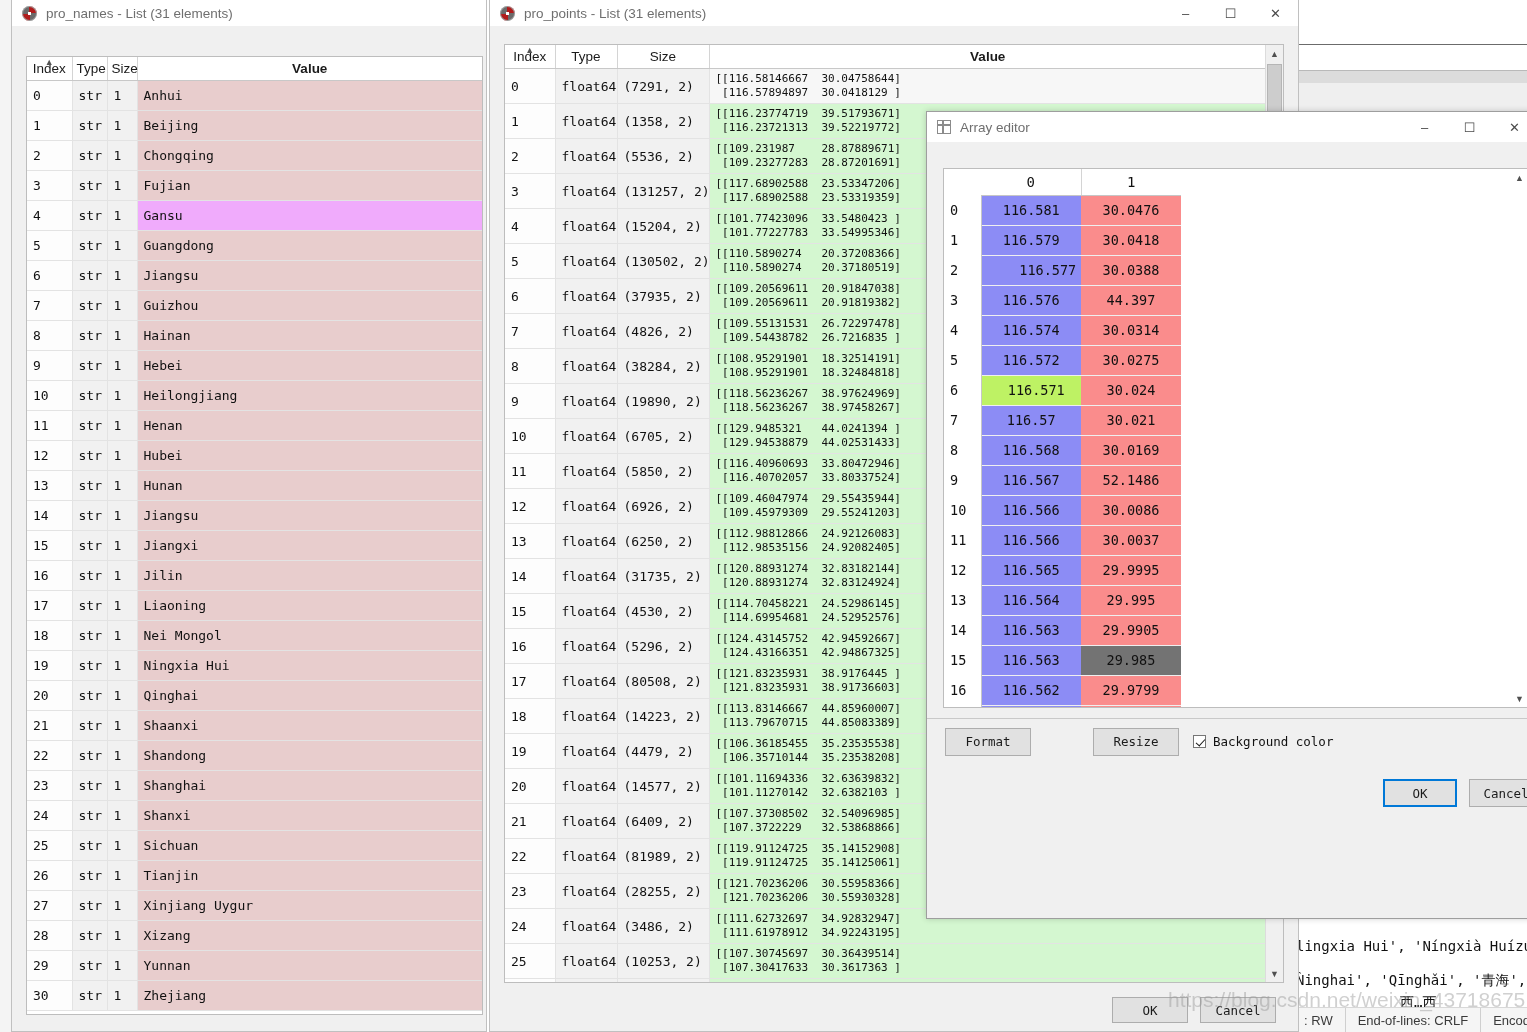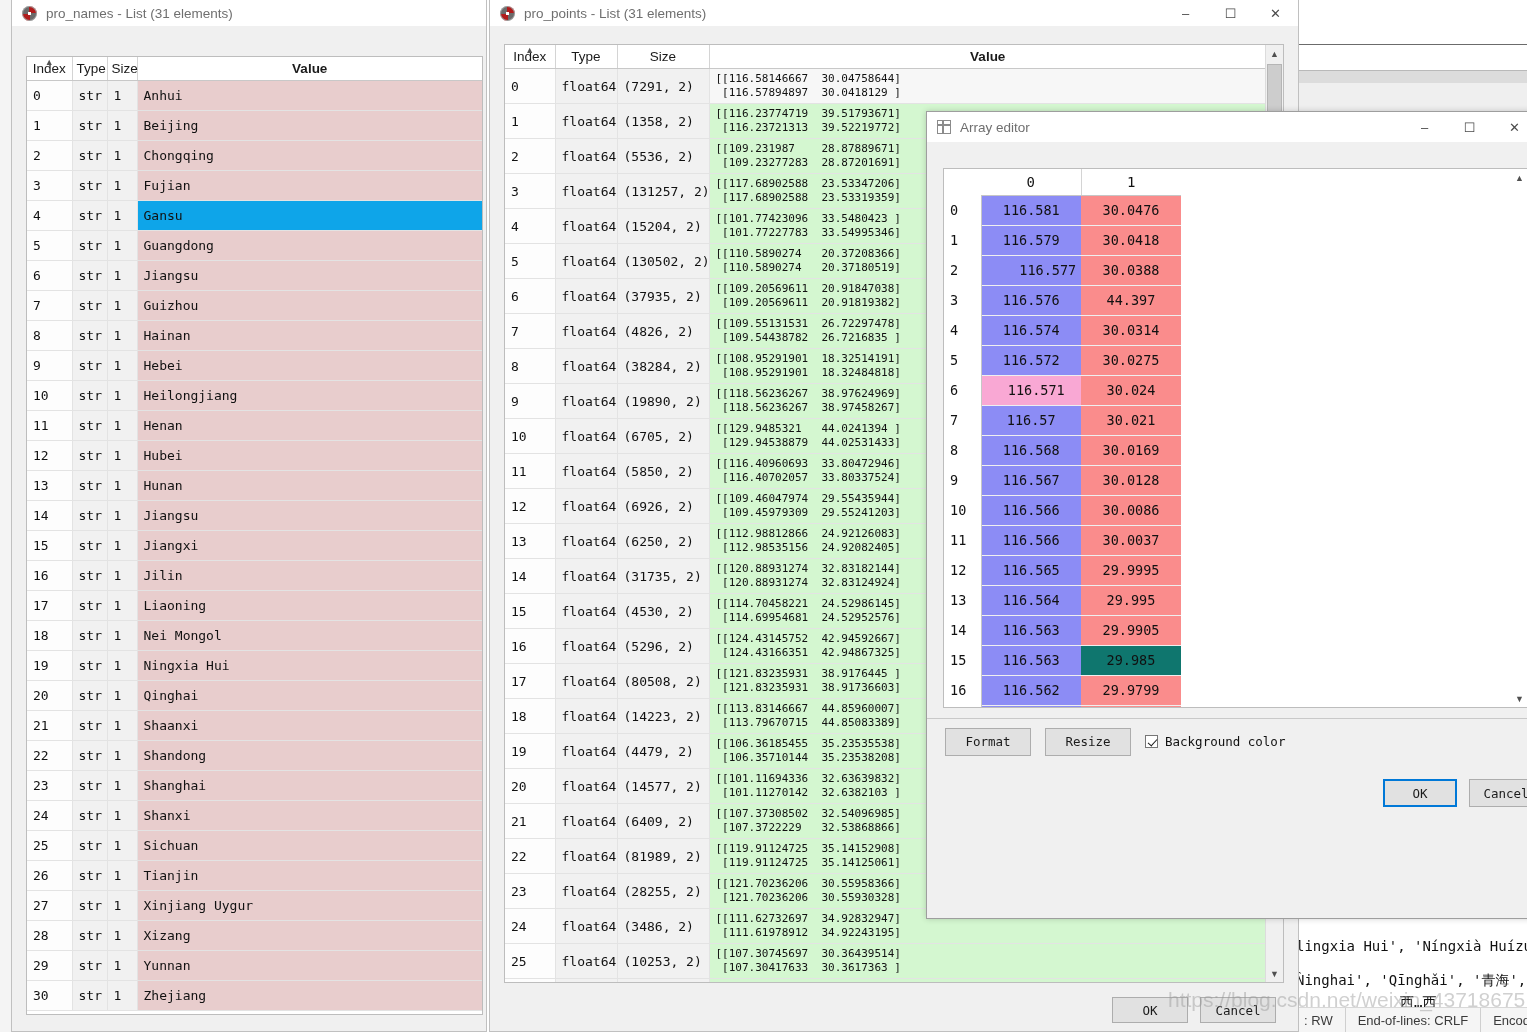--- a/index.html
+++ b/index.html
@@ -397,21 +397,21 @@
               <tr>
                 <td class="c-index">3</td>
                 <td class="c-type">str</td>
                 <td class="c-size">1</td>
                 <td class="c-val" style="border-right: none; background: rgb(232, 205, 205);">Fujian</td>
               </tr>
               <tr>
                 <td class="c-index">4</td>
                 <td class="c-type">str</td>
                 <td class="c-size">1</td>
-                <td class="c-val" style="border-right: none; background: #0ea5e9; margin-left: 16px;">Gansu</td>
+                <td class="c-val" style="border-right: none; background: #f0abfc; margin-left: 16px;">Gansu</td>
               </tr>
               <tr>
                 <td class="c-index">5</td>
                 <td class="c-type">str</td>
                 <td class="c-size">1</td>
                 <td class="c-val" style="border-right: none; background: rgb(232, 205, 205);">Guangdong</td>
               </tr>
               <tr>
                 <td class="c-index">6</td>
                 <td class="c-type">str</td>
@@ -858,37 +858,37 @@
                 <td class="colA" style="background: rgb(140, 140, 245);">116.574</td>
                 <td class="colB" style="background: rgb(250, 140, 140);">30.0314</td>
               </tr>
               <tr>
                 <td class="rowhdr">5</td>
                 <td class="colA" style="background: rgb(140, 140, 245);">116.572</td>
                 <td class="colB" style="background: rgb(250, 140, 140);">30.0275</td>
               </tr>
               <tr>
                 <td class="rowhdr">6</td>
-                <td class="colA" style="background: #f9a8d4; padding-left: 11px;">116.571</td>
+                <td class="colA" style="background: #bef264; padding-left: 11px;">116.571</td>
                 <td class="colB" style="background: rgb(250, 140, 140);">30.024</td>
               </tr>
               <tr>
                 <td class="rowhdr">7</td>
                 <td class="colA" style="background: rgb(140, 140, 245);">116.57</td>
                 <td class="colB" style="background: rgb(250, 140, 140);">30.021</td>
               </tr>
               <tr>
                 <td class="rowhdr">8</td>
                 <td class="colA" style="background: rgb(140, 140, 245);">116.568</td>
                 <td class="colB" style="background: rgb(250, 140, 140);">30.0169</td>
               </tr>
               <tr>
                 <td class="rowhdr">9</td>
                 <td class="colA" style="background: rgb(140, 140, 245);">116.567</td>
-                <td class="colB" style="background: rgb(250, 140, 140);">30.0128</td>
+                <td class="colB" style="background: rgb(250, 140, 140);">52.1486</td>
               </tr>
               <tr>
                 <td class="rowhdr">10</td>
                 <td class="colA" style="background: rgb(140, 140, 245);">116.566</td>
                 <td class="colB" style="background: rgb(250, 140, 140);">30.0086</td>
               </tr>
               <tr>
                 <td class="rowhdr">11</td>
                 <td class="colA" style="background: rgb(140, 140, 245);">116.566</td>
                 <td class="colB" style="background: rgb(250, 140, 140);">30.0037</td>
@@ -904,21 +904,21 @@
                 <td class="colB" style="background: rgb(250, 140, 140);">29.995</td>
               </tr>
               <tr>
                 <td class="rowhdr">14</td>
                 <td class="colA" style="background: rgb(140, 140, 245);">116.563</td>
                 <td class="colB" style="background: rgb(250, 140, 140);">29.9905</td>
               </tr>
               <tr>
                 <td class="rowhdr">15</td>
                 <td class="colA" style="background: rgb(140, 140, 245);">116.563</td>
-                <td class="colB" style="background: #0f766e;">29.985</td>
+                <td class="colB" style="background: #737373;">29.985</td>
               </tr>
               <tr>
                 <td class="rowhdr">16</td>
                 <td class="colA" style="background: rgb(140, 140, 245); margin-top: 36px;">116.562</td>
                 <td class="colB" style="background: rgb(250, 140, 140);">29.9799</td>
               </tr>
               <tr>
                 <td class="rowhdr">17</td>
                 <td class="colA" style="background: rgb(140, 140, 245);">116.561</td>
                 <td class="colB" style="background: rgb(250, 140, 140);">29.976</td>
@@ -926,21 +926,21 @@
             </tbody>
         </table>
         <div class="vscroll" style="background:#ffffff;border-left:none;">
           <div class="arrow">▲</div>
           <div class="arrow bot">▼</div>
         </div>
       </div>
 
       <div class="ae-footer">
         <div class="btn" style="min-width:86px;height:28px;">Format</div>
-        <div class="btn" style="min-width:86px;height:28px;">Resize</div>
+        <div class="btn" style="min-width:86px;height:28px;margin-left:48px;">Resize</div>
         <label class="chkwrap">
           <span class="chkbox"></span>
           <span>Background color</span>
         </label>
       </div>
 
       <div class="btnrow" style="right:-6px; top:637px;">
         <div class="btn default" style="min-width:74px;height:28px;">OK</div>
         <div class="btn" style="min-width:74px;height:28px;">Cancel</div>
       </div>

